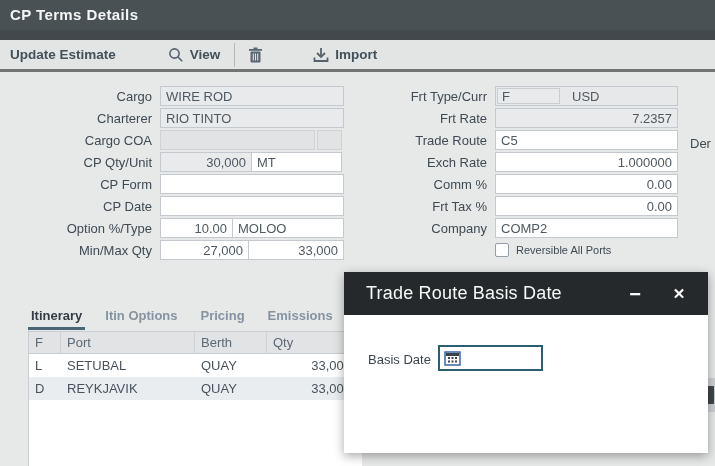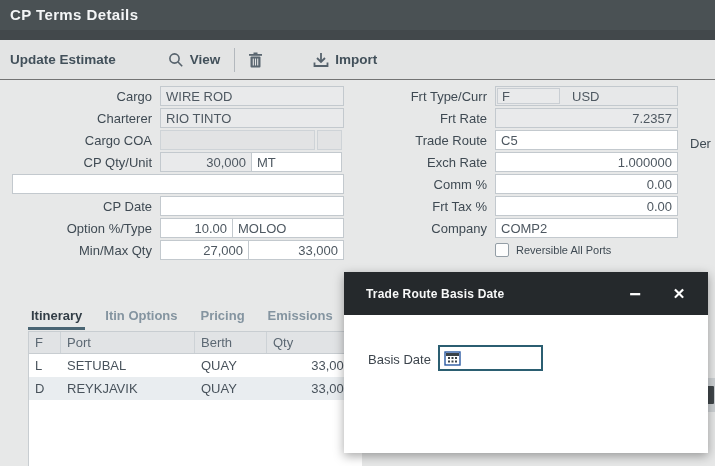--- a/index.html
+++ b/index.html
@@ -7,22 +7,22 @@
     width:715px;height:466px;position:relative;overflow:hidden;
     background:#e7e8e8;
     font-family:"Liberation Sans",sans-serif;
     -webkit-font-smoothing:antialiased;
   }
   
   .hdr{position:absolute;top:0;left:0;width:715px;height:30px;background:#4a5154;}
   .hdr-sub{position:absolute;top:30px;left:0;width:715px;height:10px;background:#42484b;}
   .hdr-title{color:#f4f6f7;font-weight:bold;font-size:15px;line-height:30px;padding-left:10px;letter-spacing:.4px;}
   
-  .toolbar{position:absolute;top:40px;left:0;width:715px;height:40px;background:#e3e4e4;
-    border-bottom:1px solid #737373;display:flex;align-items:center;box-sizing:border-box;}
+  .toolbar{position:absolute;top:40px;left:0;width:715px;height:32px;background:#e3e4e4;
+    border-bottom:3px solid #737373;display:flex;align-items:center;box-sizing:border-box;}
   .tb-btn{display:flex;align-items:center;color:#42505a;font-weight:bold;font-size:13.5px;cursor:default;}
   .tb-update{margin-left:10px;}
   .tb-view{margin-left:52px;}
   .tb-divider{width:1px;height:24px;background:#b3b8bd;margin-left:14px;}
   .tb-trash{margin-left:13px;}
   .tb-import{margin-left:44px;}
   .tb-icon{display:inline-flex;margin-right:6px;}
   
   .form-col{position:absolute;top:85px;}
   .form-col.left{left:0;width:332px;margin-left:12px;}
@@ -67,21 +67,21 @@
   .c-berth{width:72px;}
   .c-qty{width:90px;justify-content:flex-end;}
   .gh.last{flex:1;border-right:none;}
   
   .scroll-track{position:absolute;left:705px;top:378px;width:10px;height:34px;background:#cdd1d4;}
   .scroll-thumb{position:absolute;left:1px;top:8px;width:8px;height:18px;background:#40464a;border-radius:1px;}
   
   .modal{position:absolute;left:344px;top:272px;width:364px;height:181px;background:#fff;
     box-shadow:0 3px 10px rgba(0,0,0,.35);z-index:10;}
   .modal-bar{height:43px;background:#25292c;display:flex;align-items:center;}
-  .modal-title{color:#f7f8f8;font-weight:bold;font-size:12px;padding-left:22px;letter-spacing:.2px;flex:1;}
+  .modal-title{color:#f7f8f8;font-weight:normal;font-size:18px;padding-left:22px;letter-spacing:.2px;flex:1;}
   .modal-min{color:#fff;font-weight:bold;font-size:20px;width:30px;text-align:center;line-height:38px;}
   .modal-close{color:#fff;font-weight:bold;font-size:15px;width:30px;text-align:center;margin-right:14px;margin-left:14px;}
   .modal-body{position:relative;height:138px;}
   .basis-label{position:absolute;left:24px;top:37px;font-size:13px;color:#3d454d;}
   .basis-input{position:absolute;left:94px;top:30px;width:105px;height:26px;background:#fff;
     border:2px solid #2b5e71;box-sizing:border-box;display:flex;align-items:center;padding-left:4px;}
 </style>
 </head>
 <body>
 
@@ -150,20 +150,21 @@
     </div>
   </div>
   <div class="frow">
     <div class="flabel">CP Qty/Unit</div>
     <div class="fgroup">
       <div class="fld gray right-al" style="width:92px">30,000</div>
       <div class="fld" style="width:90px">MT</div>
     </div>
   </div>
   <div class="frow">
+    <div class="flabel">CP Form</div>
     <div class="fgroup">
         <div class="fld" style="flex:1"></div>
       </div>
   </div>
   <div class="frow">
     <div class="flabel">CP Date</div>
     <div class="fgroup">
         <div class="fld" style="flex:1"></div>
       </div>
   </div>

